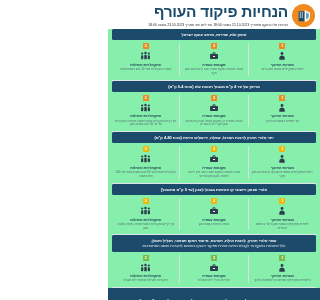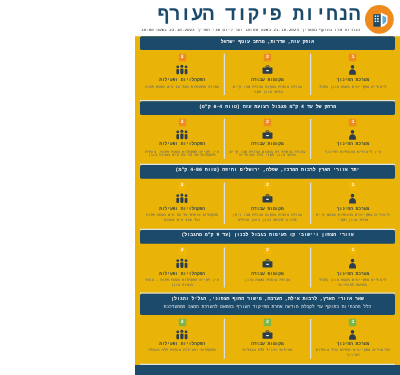--- a/index.html
+++ b/index.html
@@ -2,21 +2,21 @@
 <html lang="he" dir="rtl"><head>
 <meta charset="utf-8">
 <style>
   html,body{margin:0;padding:0;}
   body{
     width:212px;height:300px;overflow:hidden;
     background:#ffffff;
     font-family:"Liberation Sans","DejaVu Sans",sans-serif;
     direction:rtl;
   }
-  .page{width:212px;height:300px;position:relative;background:#eab308;display:flex;flex-direction:column;font-family:Liberation Mono, monospace;}
+  .page{width:212px;height:300px;position:relative;background:#86efac;display:flex;flex-direction:column;}
 
   
   .header{padding:4px 5px 2px 5px;background:#fff;display:flex;align-items:center;gap:4px;}
   .logo{
     width:23px;height:23px;border-radius:50%;
     background:#ef8b1e;flex:0 0 auto;position:relative;
     display:flex;align-items:center;justify-content:center;
   }
   .logo svg{display:block;}
   .head-text{flex:1 1 auto;text-align:right;min-width:0;}

